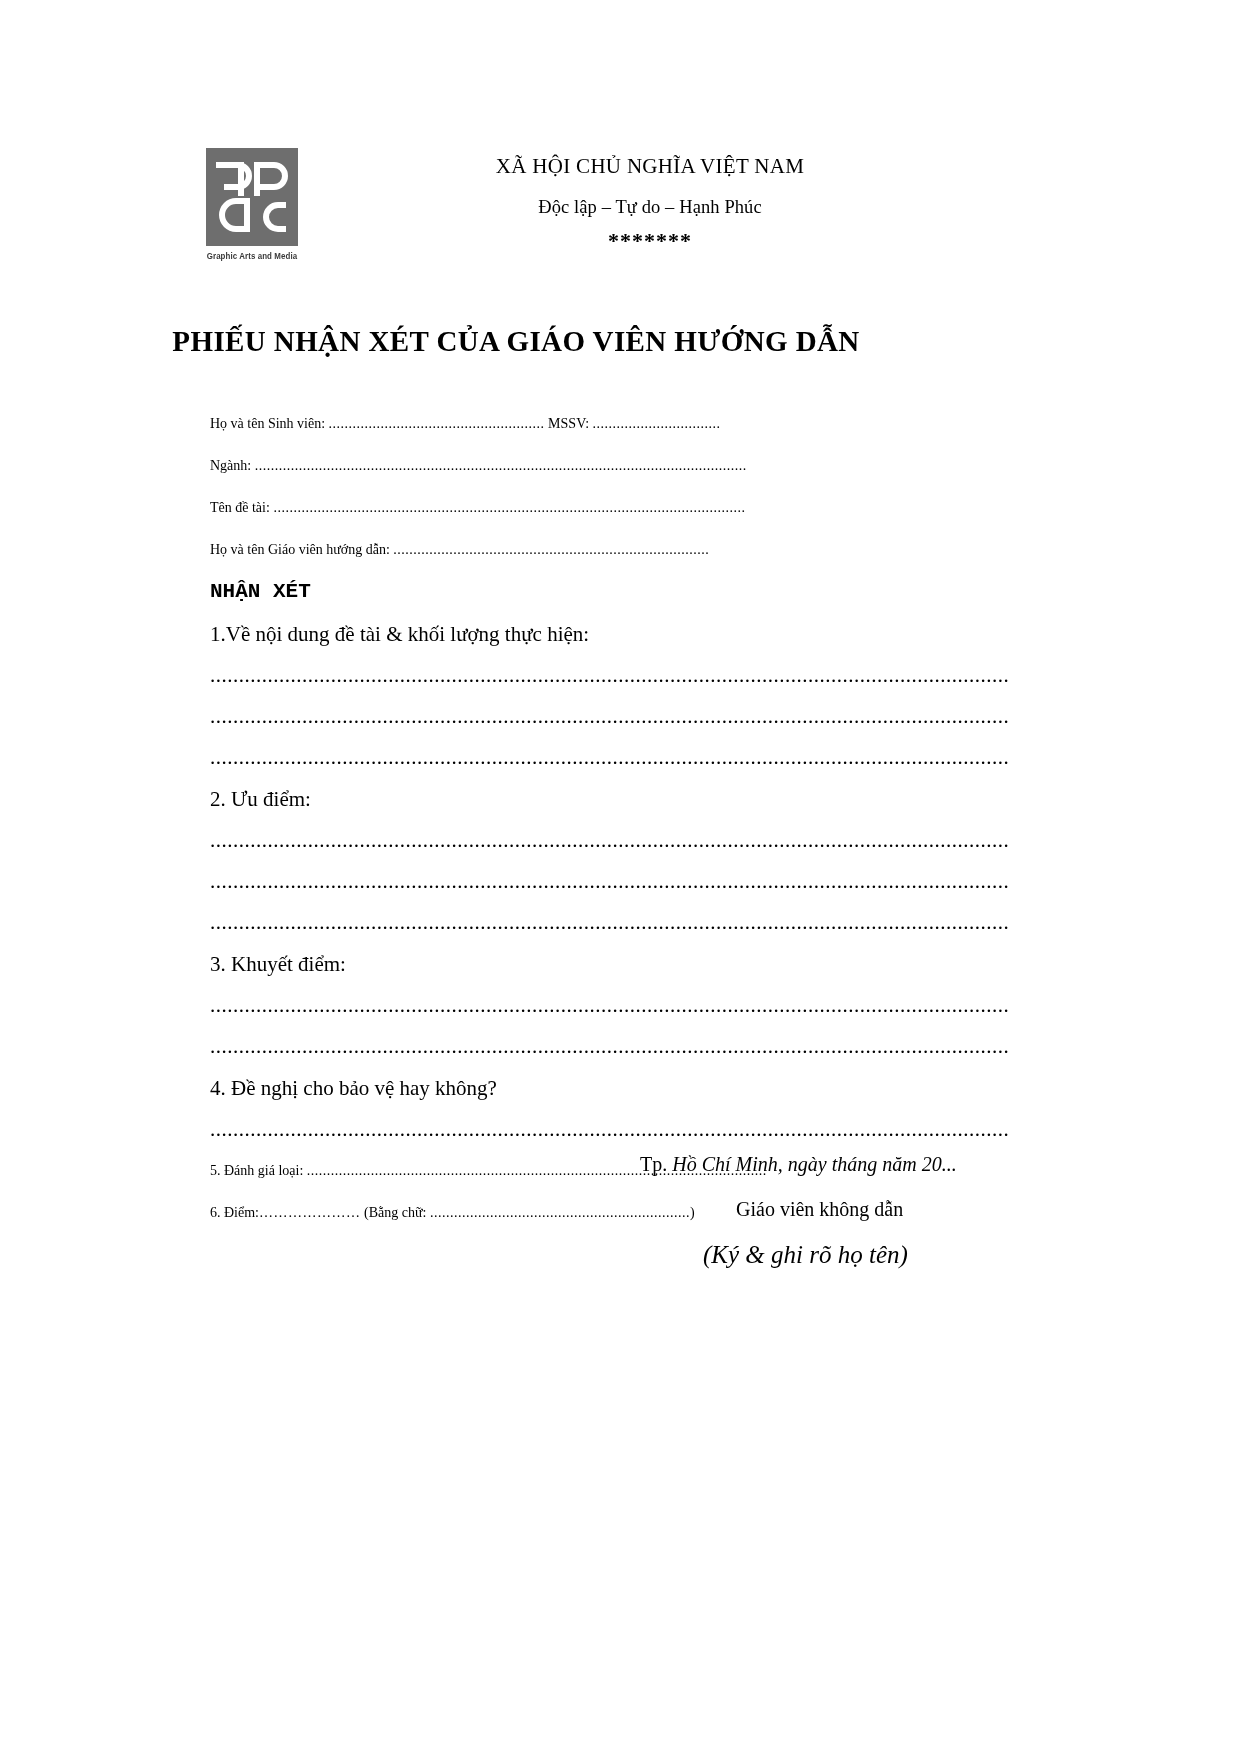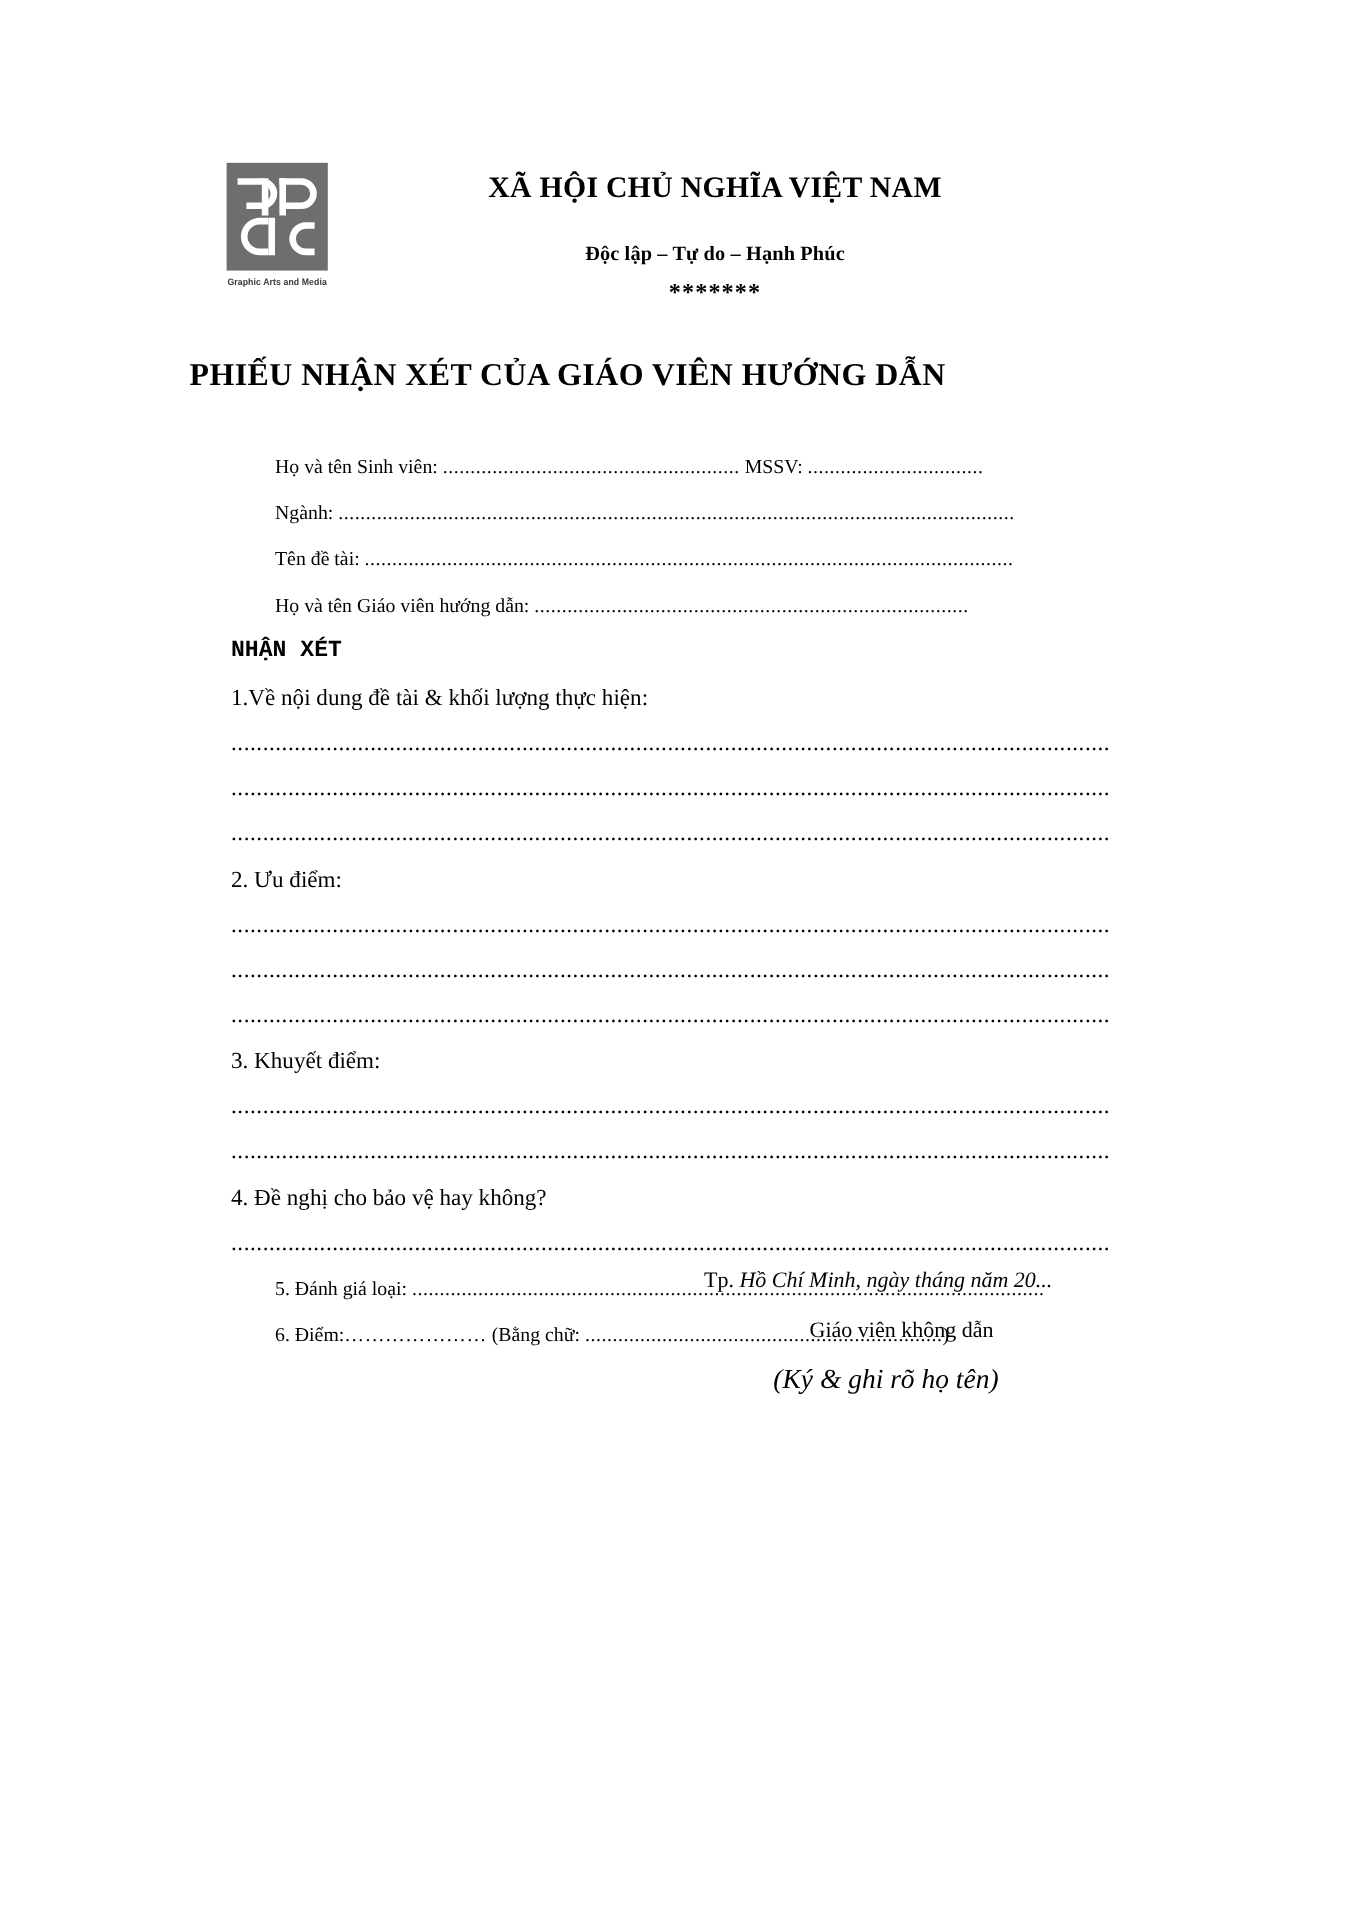--- a/index.html
+++ b/index.html
@@ -68,30 +68,30 @@
   }
 
   .header-text {
     position: absolute;
     left: 330px;
     top: 6px;
     width: 640px;
     text-align: center;
   }
   .nation-line {
-    font-size: 27px;
-    font-weight: bold;
+    font-size: 21px;
+    font-weight: normal;
     letter-spacing: 0.3px;
     line-height: 1.2;
   }
   .motto-line {
     font-size: 18.5px;
-    font-weight: bold;
+    font-weight: normal;
     letter-spacing: 0.1px;
-    margin-top: 34px;
+    margin-top: 17px;
     line-height: 1.2;
   }
   .stars-line {
     font-size: 22px;
     font-weight: bold;
     letter-spacing: 1px;
     margin-top: 11px;
     line-height: 1.1;
   }
 
@@ -108,25 +108,24 @@
 
   
   .body-area {
     position: absolute;
     left: 210px;
     top: 403px;
     width: 800px;
   }
 
   .field-row {
-    font-size: 18px;
+    font-size: 14px;
     line-height: 42px;
     white-space: nowrap;
     overflow: hidden;
-    margin-left: 40px;
   }
 
   .dots {
     letter-spacing: 0.5px;
   }
 
   .section-heading {
     font-size: 21px;
     font-weight: bold;
     line-height: 42px;

